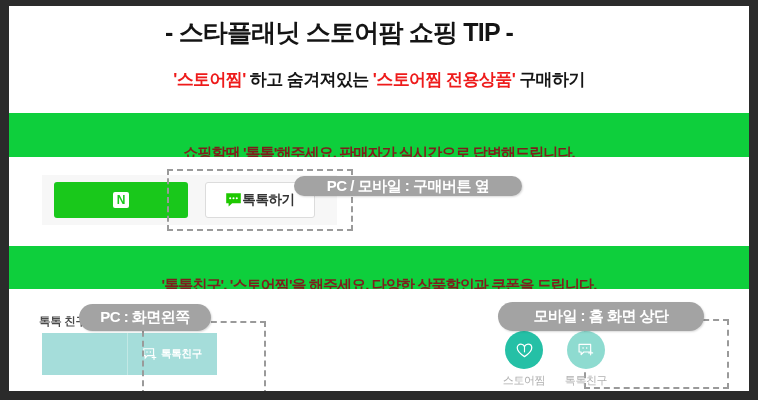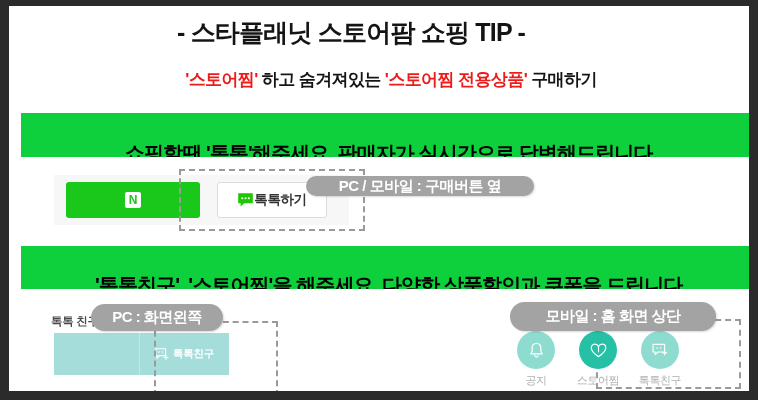--- a/index.html
+++ b/index.html
@@ -14,21 +14,20 @@
     position: relative;
     width: 758px;
     height: 400px;
     background: #ffffff;
     overflow: hidden;
     box-sizing: border-box;
     border-left: 9px solid #2b2b2b;
     border-right: 9px solid #2b2b2b;
     border-top: 6px solid #2b2b2b;
     border-bottom: 9px solid #2b2b2b;
-    padding-left: 12px;
   }
   .inner {
     position: relative;
     width: 740px;
     height: 385px;
     background: #ffffff;
   }
 
   
   .header {
@@ -93,23 +92,23 @@
   .banner {
     position: absolute;
     left: 0;
     width: 740px;
     background: #0ecf3c;
     display: flex;
     align-items: center;
     justify-content: center;
   }
   .banner-text {
-    font-size: 20px;
-    font-weight: bold;
-    color: #000000;
+    font-size: 15px;
+    font-weight: bold;
+    color: #7f1d1d;
     letter-spacing: -0.9px;
     white-space: nowrap;
     margin-top: 36px;
   }
   #banner1 { top: 107px; height: 44px; }
   #banner2 { top: 240px; height: 43px; }
 
   
   .sec1 {
     position: absolute;
@@ -331,29 +330,20 @@
             <path d="M11 7.6 V11.4 M9.1 9.5 H12.9" stroke="#ffffff" stroke-width="1.1" stroke-linecap="round"></path>
           </svg>
           <span class="teal-right-label">톡톡친구</span>
         </div>
       </div>
 
       <div class="dashed" id="dash2"></div>
       <div class="dashed" id="dash3"></div>
 
       <div class="icon-row">
-        <div class="icon-item">
-          <div class="icon-circle c-light" style="background: rgb(142, 219, 208);">
-            <svg width="19" height="19" viewBox="0 0 20 20">
-              <path d="M10 2.6 C7 2.6 5.4 4.6 5.4 7.2 V11 L4 13.6 H16 L14.6 11 V7.2 C14.6 4.6 13 2.6 10 2.6 Z" fill="none" stroke="#ffffff" stroke-width="1.25" stroke-linejoin="round"></path>
-              <path d="M8.2 15.1 C8.5 16.3 9.2 16.9 10 16.9 C10.8 16.9 11.5 16.3 11.8 15.1" fill="none" stroke="#ffffff" stroke-width="1.25" stroke-linecap="round"></path>
-            </svg>
-          </div>
-          <div class="icon-caption">공지</div>
-        </div>
 
 
         <div class="icon-item">
           <div class="icon-circle c-dark" style="background: rgb(37, 192, 166);">
             <svg width="21" height="21" viewBox="0 0 22 22">
               <path d="M11 17.4 C11 17.4 3.4 12.6 3.4 8.2 C3.4 5.9 5.2 4.3 7.3 4.3 C8.8 4.3 10.2 5.2 11 6.6 C11.8 5.2 13.2 4.3 14.7 4.3 C16.8 4.3 18.6 5.9 18.6 8.2 C18.6 12.6 11 17.4 11 17.4 Z" fill="none" stroke="#ffffff" stroke-width="1.3" stroke-linejoin="round"></path>
               <path d="M11 6.6 V12.4" stroke="#ffffff" stroke-width="1.2" stroke-linecap="round"></path>
             </svg>
           </div>
           <div class="icon-caption">스토어찜</div>

